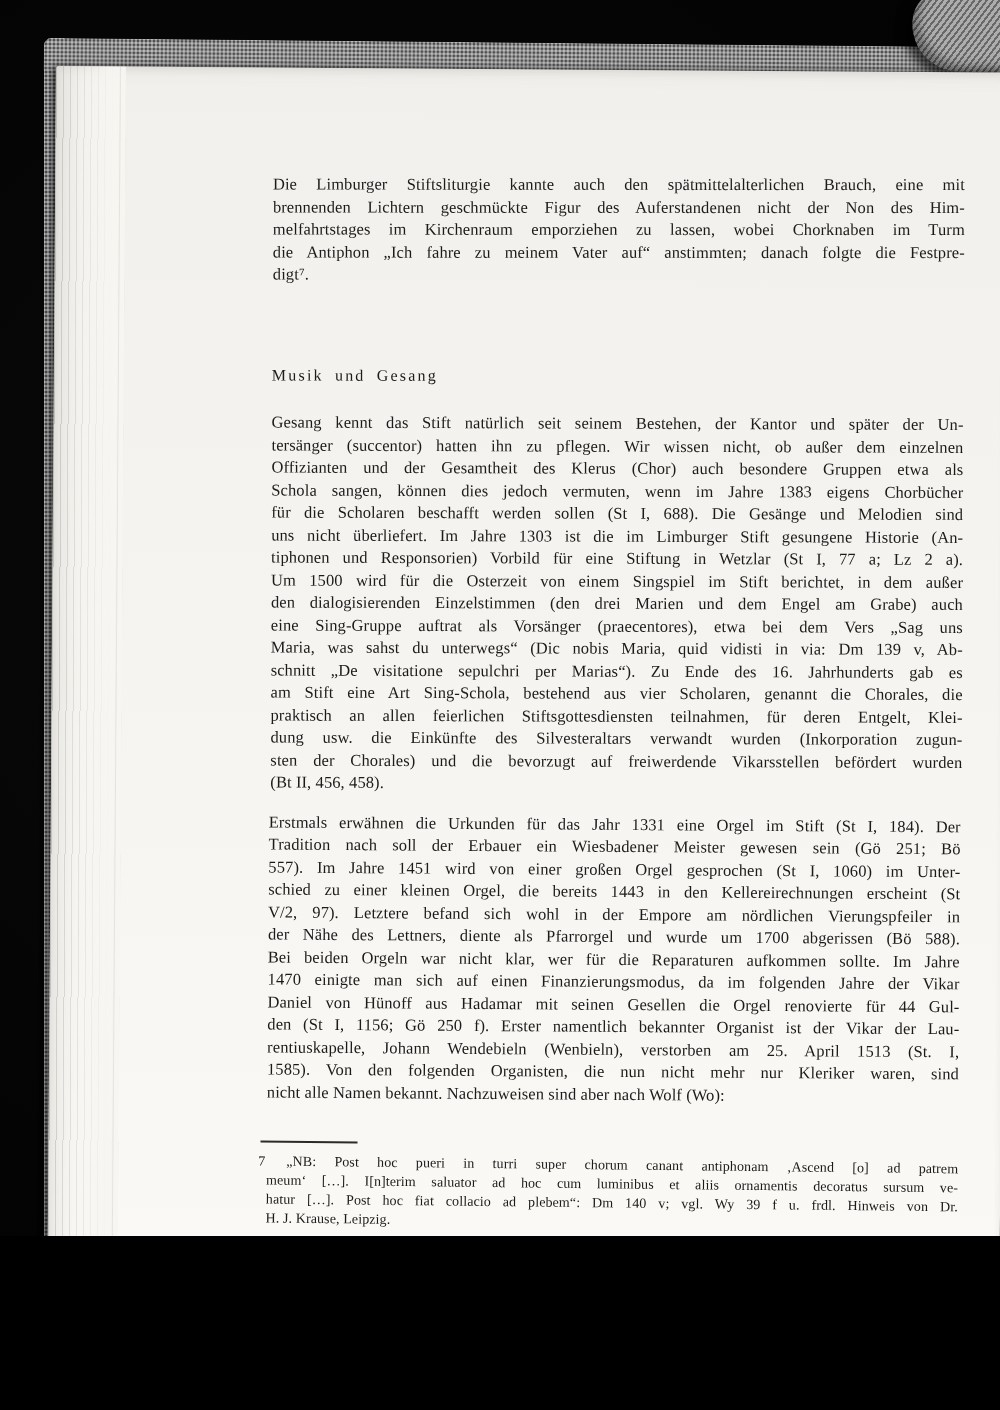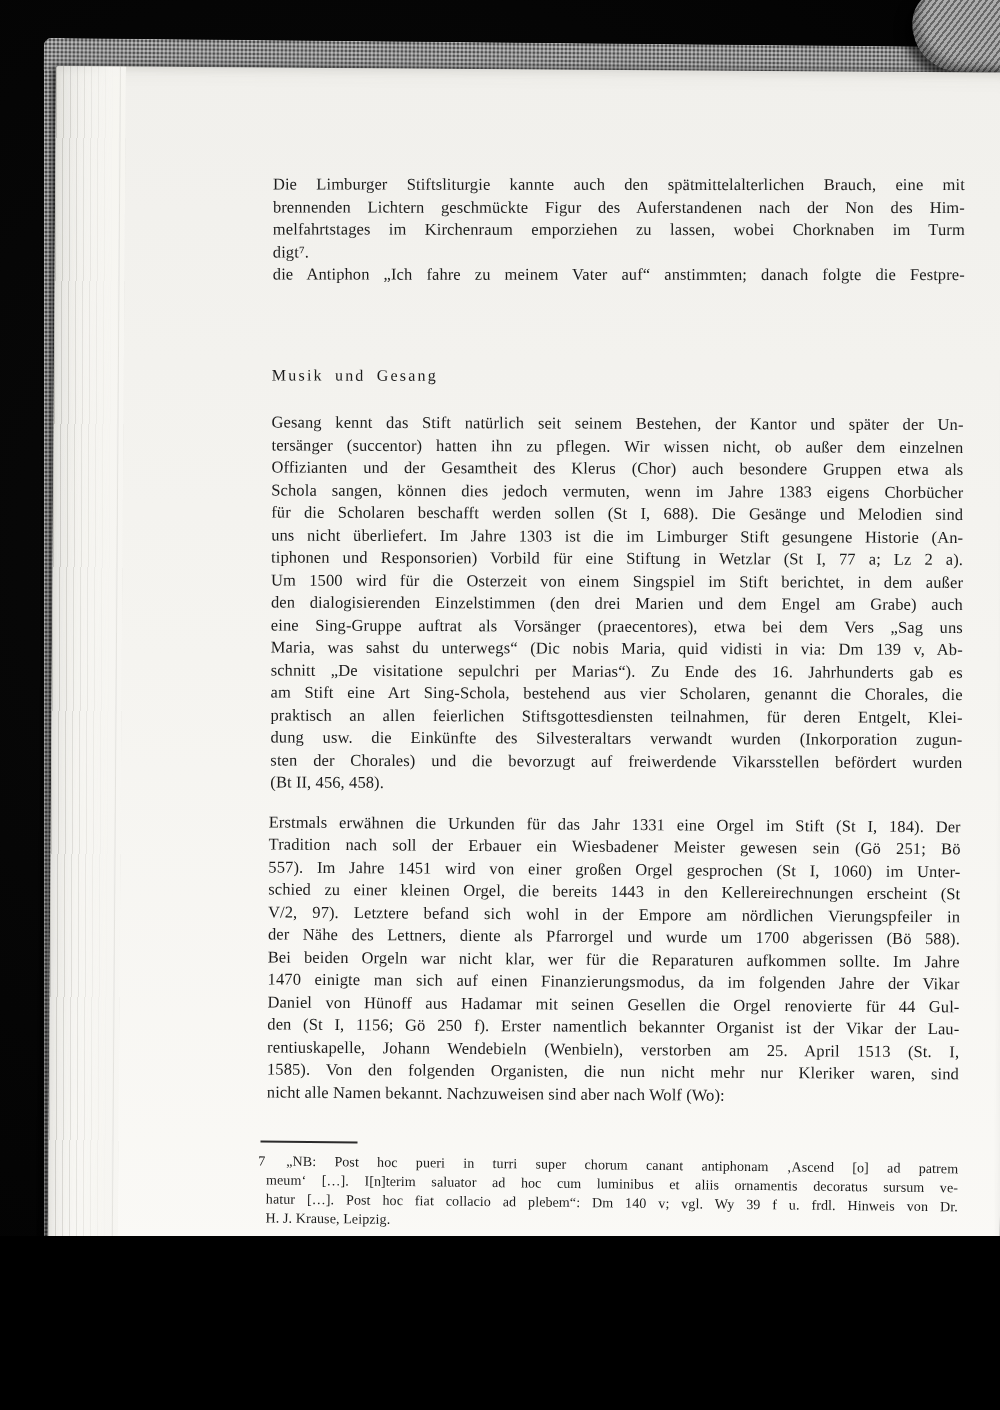--- a/index.html
+++ b/index.html
@@ -95,24 +95,24 @@
   <div class="cover-top cloth"></div>
   <div class="neighbor-corner"></div>
 
   <div class="page">
     <div class="page-edges"></div>
     <div class="page-line"></div>
 
     <div class="col">
       <div class="para p1">
           <div class="jline">Die Limburger Stiftsliturgie kannte auch den spätmittelalterlichen Brauch, eine mit</div>
-          <div class="jline">brennenden Lichtern geschmückte Figur des Auferstandenen nach der Non des Him-</div>
+          <div class="jline">brennenden Lichtern geschmückte Figur des Auferstandenen nicht der Non des Him-</div>
           <div class="jline">melfahrtstages im Kirchenraum emporziehen zu lassen, wobei Chorknaben im Turm</div>
+          <div class="jline">die Antiphon „Ich fahre zu meinem Vater auf“ anstimmten; danach folgte die Festpre-</div>
           <div class="jline jlast">digt⁷.</div>
-          <div class="jline">die Antiphon „Ich fahre zu meinem Vater auf“ anstimmten; danach folgte die Festpre-</div>
         </div>
 
       <h2 class="heading">Musik und Gesang</h2>
 
       <div class="para p2">
           <div class="jline">Gesang kennt das Stift natürlich seit seinem Bestehen, der Kantor und später der Un-</div>
           <div class="jline">tersänger (succentor) hatten ihn zu pflegen. Wir wissen nicht, ob außer dem einzelnen</div>
           <div class="jline">Offizianten und der Gesamtheit des Klerus (Chor) auch besondere Gruppen etwa als</div>
           <div class="jline">Schola sangen, können dies jedoch vermuten, wenn im Jahre 1383 eigens Chorbücher</div>
           <div class="jline">für die Scholaren beschafft werden sollen (St I, 688). Die Gesänge und Melodien sind</div>

